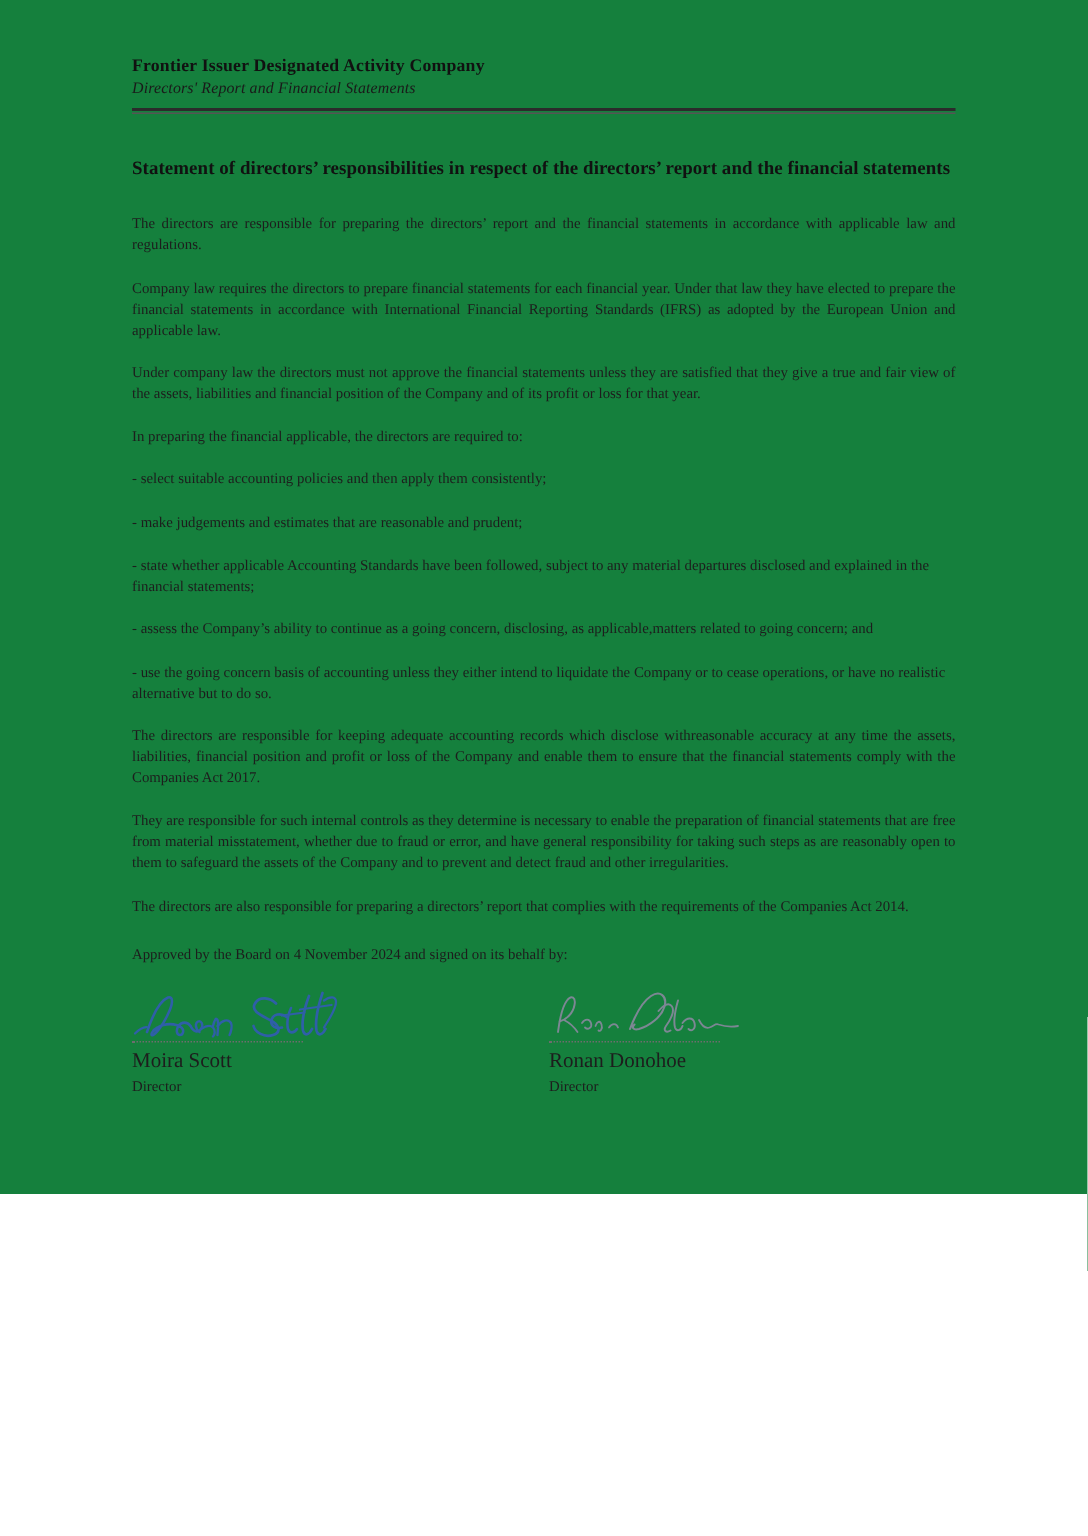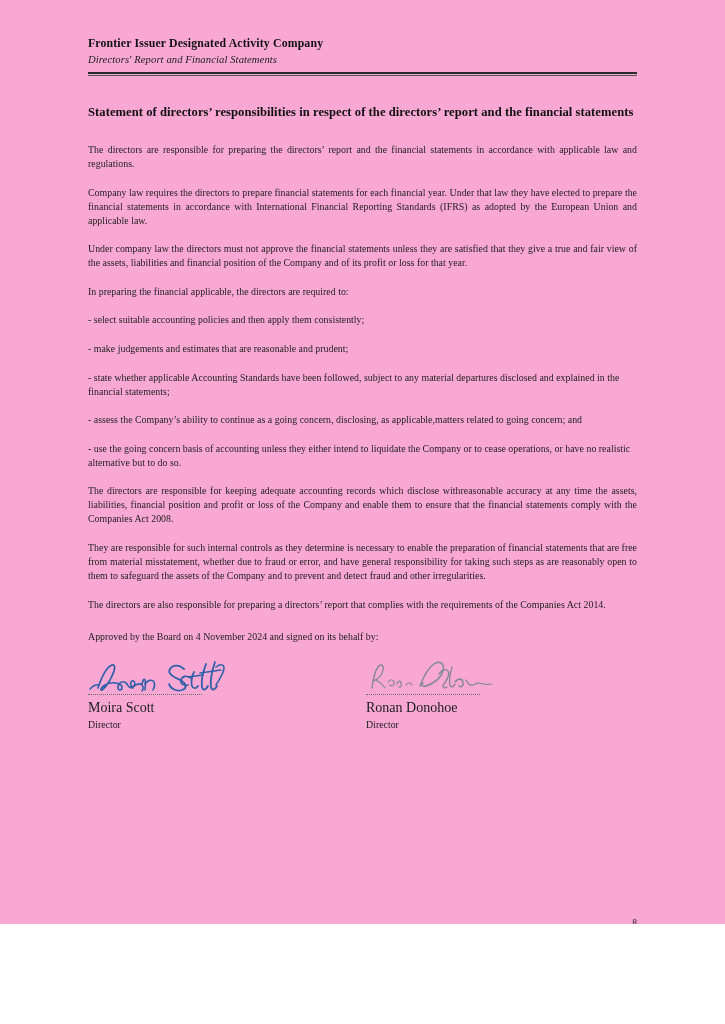--- a/index.html
+++ b/index.html
@@ -3,22 +3,22 @@
 <meta charset="utf-8">
 <style>
   html, body {
     margin: 0;
     padding: 0;
     background: #ffffff;
   }
   .page {
     position: relative;
     width: 725px;
-    height: 924px;
-    background: #f9a8d4;
+    height: 796px;
+    background: #15803d;
     overflow: hidden;
     font-family: "Liberation Serif", "DejaVu Serif", serif;
     color: #1a1a1a;
   }
 
   
   .header {
     position: absolute;
     left: 88px;
     top: 36px;
@@ -169,21 +169,21 @@
     <p class="para left">- select suitable accounting policies and then apply them consistently;</p>
 
     <p class="para left">- make judgements and estimates that are reasonable and prudent;</p>
 
     <p class="para left">- state whether applicable Accounting Standards have been followed, subject to any material departures disclosed and explained in the financial statements;</p>
 
     <p class="para left">- assess the Company’s ability to continue as a going concern, disclosing, as applicable,matters related to going concern; and</p>
 
     <p class="para left">- use the going concern basis of accounting unless they either intend to liquidate the Company or to cease operations, or have no realistic alternative but to do so.</p>
 
-    <p class="para">The directors are responsible for keeping adequate accounting records which disclose withreasonable accuracy at any time the assets, liabilities, financial position and profit or loss of the Company and enable them to ensure that the financial statements comply with the Companies Act 2008.</p>
+    <p class="para">The directors are responsible for keeping adequate accounting records which disclose withreasonable accuracy at any time the assets, liabilities, financial position and profit or loss of the Company and enable them to ensure that the financial statements comply with the Companies Act 2017.</p>
 
     <p class="para">They are responsible for such internal controls as they determine is necessary to enable the preparation of financial statements that are free from material misstatement, whether due to fraud or error, and have general responsibility for taking such steps as are reasonably open to them to safeguard the assets of the Company and to prevent and detect fraud and other irregularities.</p>
 
     <p class="para">The directors are also responsible for preparing a directors’ report that complies with the requirements of the Companies Act 2014.</p>
   </div>
 
   <div class="approval">Approved by the Board on 4 November 2024 and signed on its behalf by:</div>
 
   <div class="sig-block">
 

